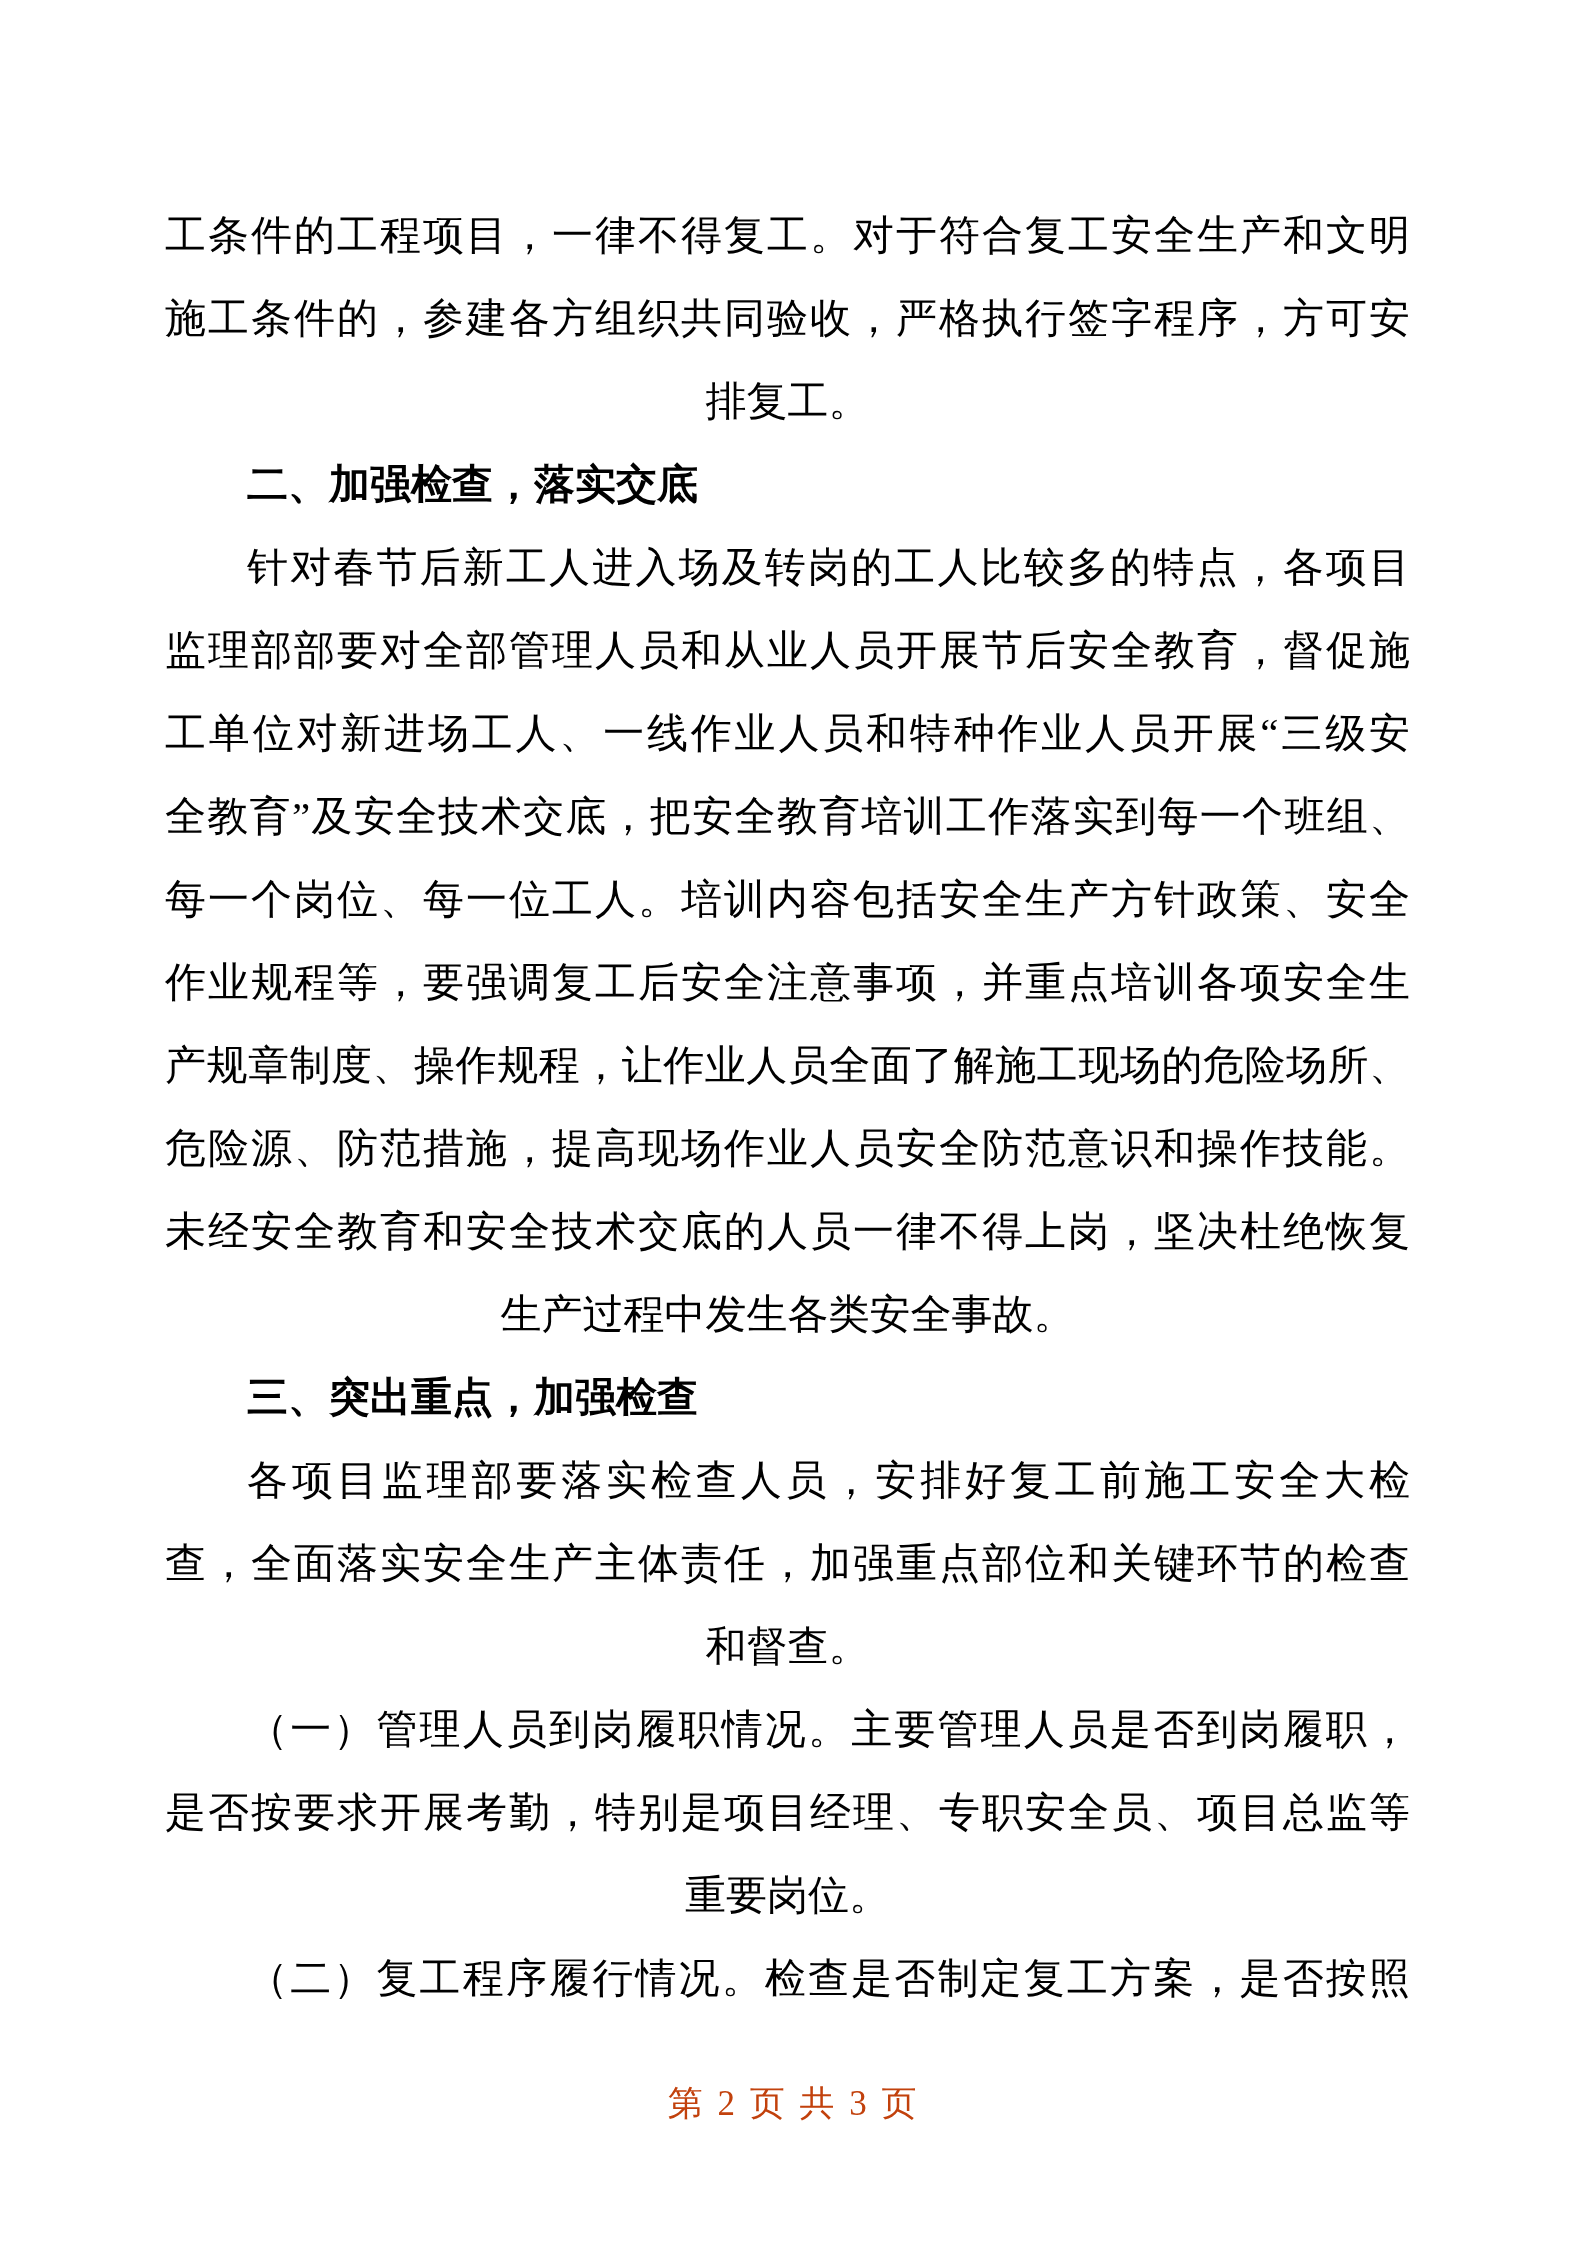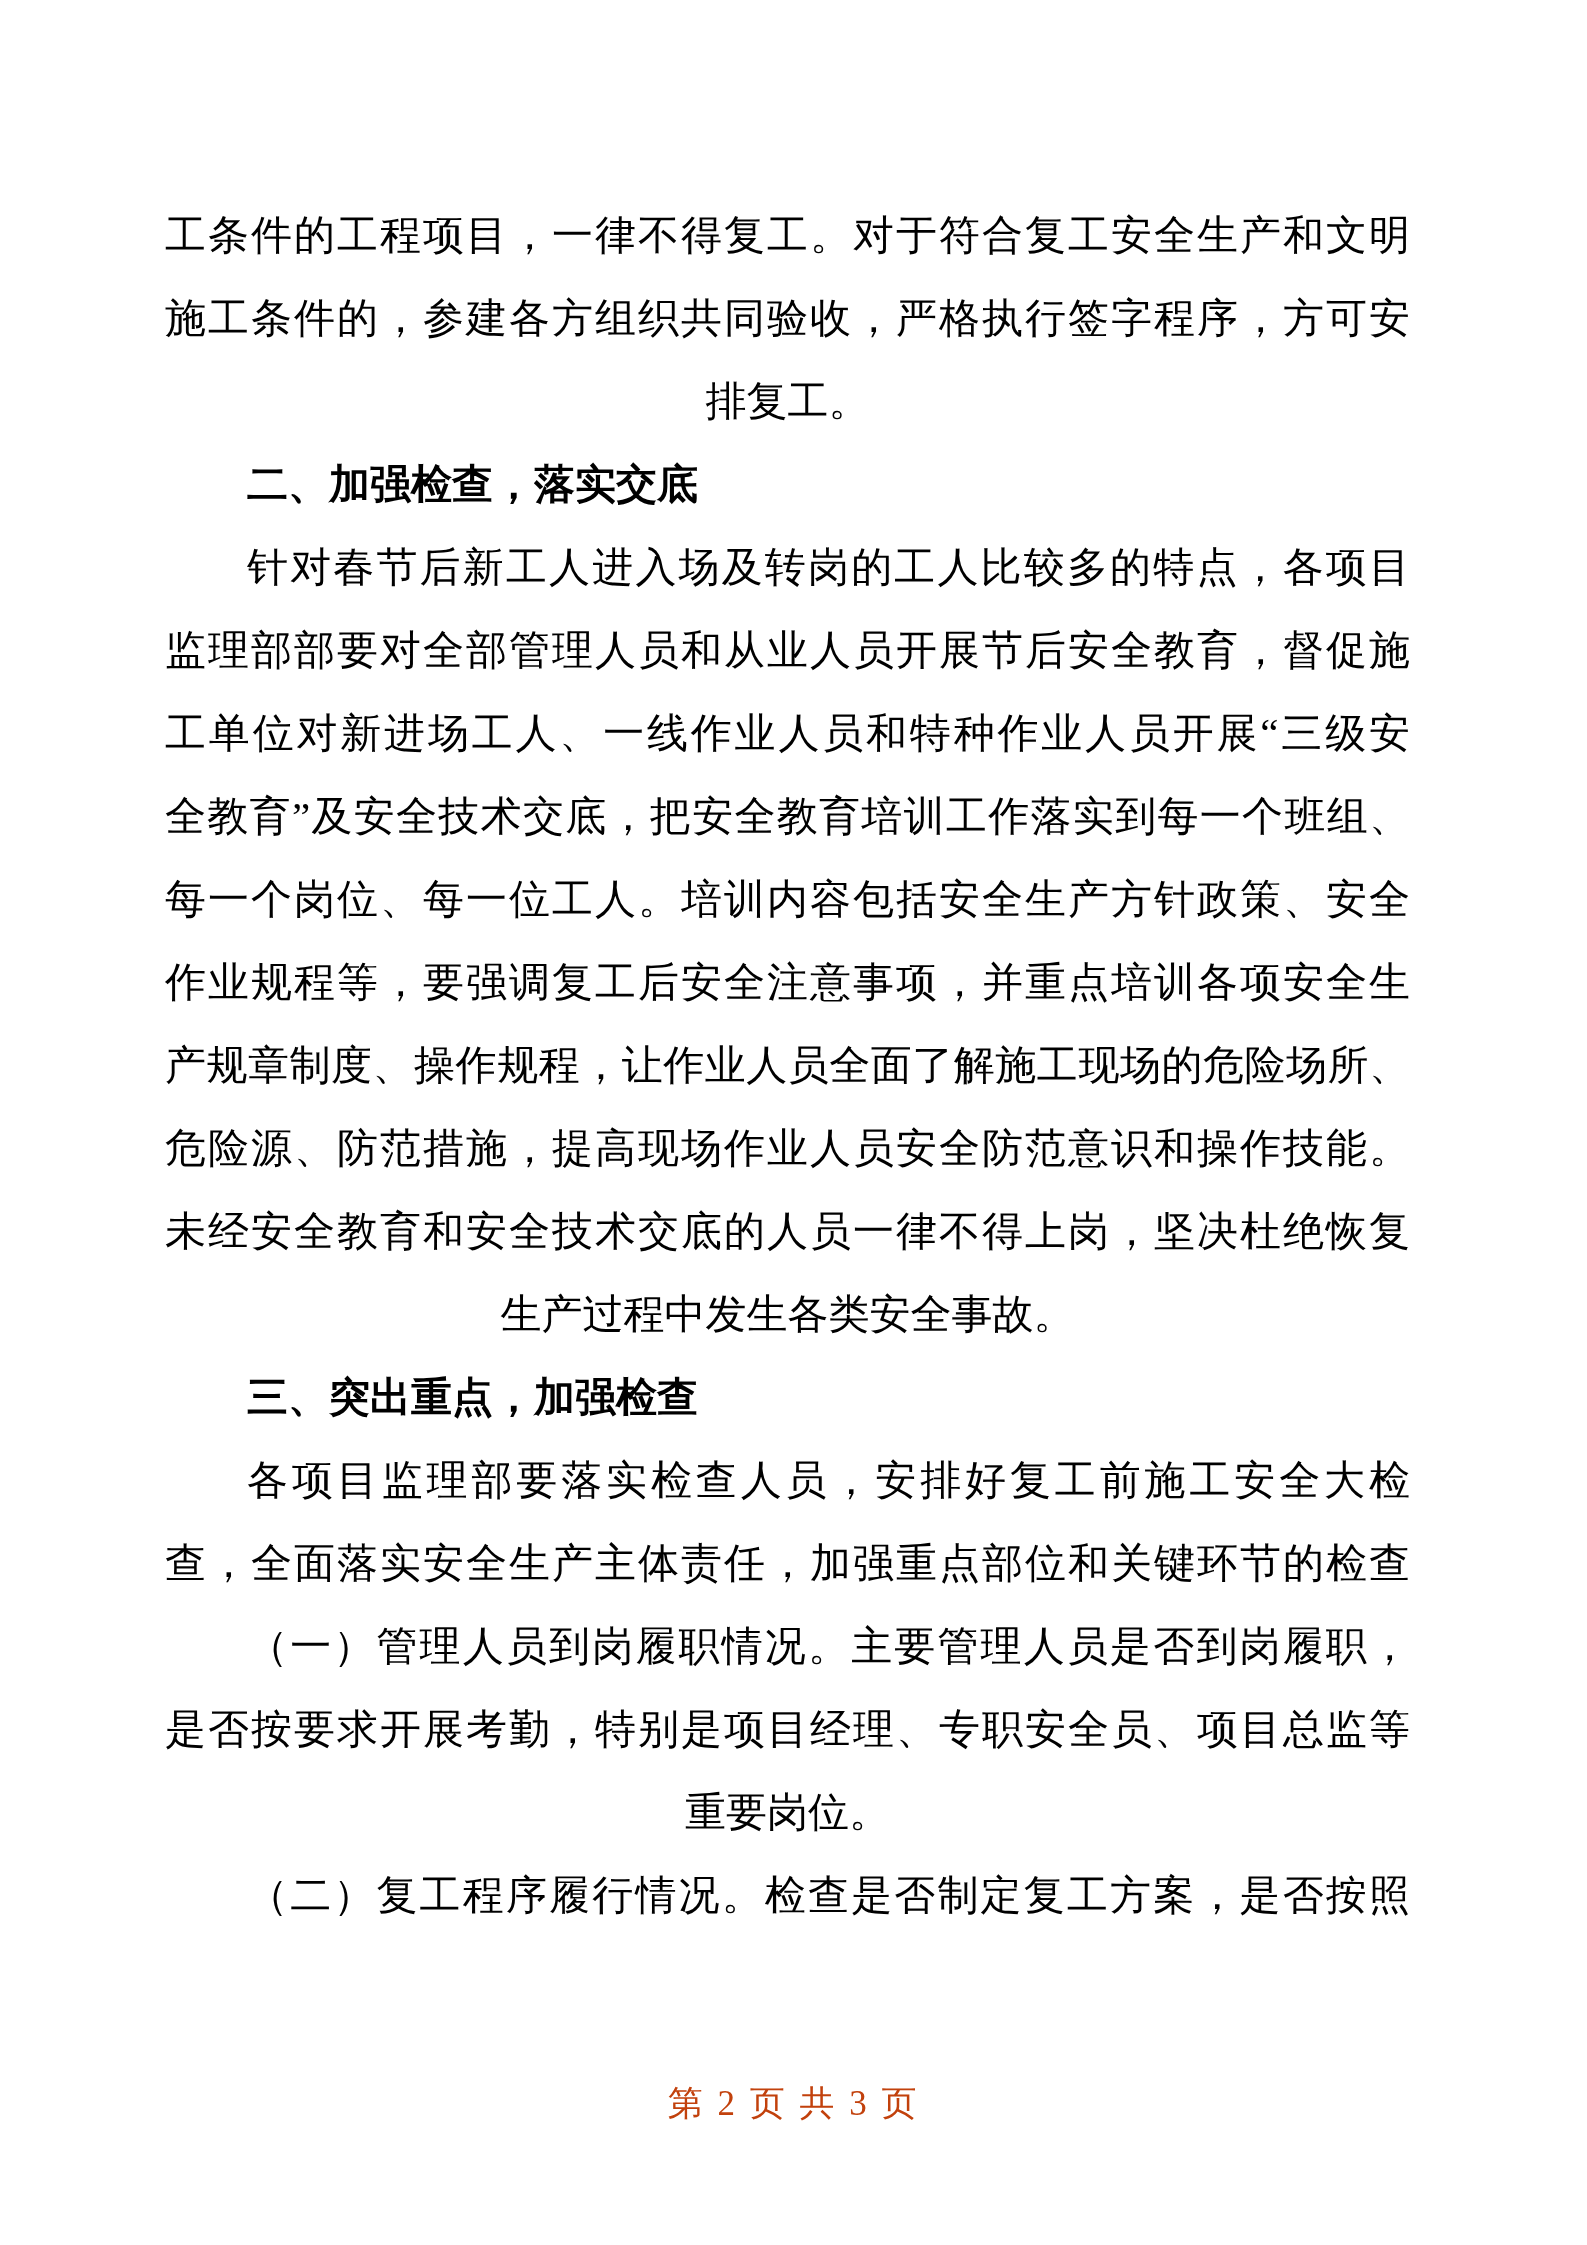--- a/index.html
+++ b/index.html
@@ -73,20 +73,21 @@
     <div class="line fill">全教育”及安全技术交底，把安全教育培训工作落实到每一个班组、</div>
     <div class="line fill">每一个岗位、每一位工人。培训内容包括安全生产方针政策、安全</div>
     <div class="line fill">作业规程等，要强调复工后安全注意事项，并重点培训各项安全生</div>
     <div class="line fill">产规章制度、操作规程，让作业人员全面了解施工现场的危险场所、</div>
     <div class="line fill">危险源、防范措施，提高现场作业人员安全防范意识和操作技能。</div>
     <div class="line fill">未经安全教育和安全技术交底的人员一律不得上岗，坚决杜绝恢复</div>
     <div class="line end">生产过程中发生各类安全事故。</div>
     <div class="line heading">三、突出重点，加强检查</div>
     <div class="line fill indent">各项目监理部要落实检查人员，安排好复工前施工安全大检</div>
     <div class="line fill">查，全面落实安全生产主体责任，加强重点部位和关键环节的检查</div>
+    <div class="line end">和督查。</div>
     <div class="line fill indent">（一）管理人员到岗履职情况。主要管理人员是否到岗履职，</div>
     <div class="line fill">是否按要求开展考勤，特别是项目经理、专职安全员、项目总监等</div>
     <div class="line end">重要岗位。</div>
     <div class="line fill indent">（二）复工程序履行情况。检查是否制定复工方案，是否按照</div>
   </div>
 
   <div class="footer">第 2 页 共 3 页</div>
 </div>
 
 </body></html>

